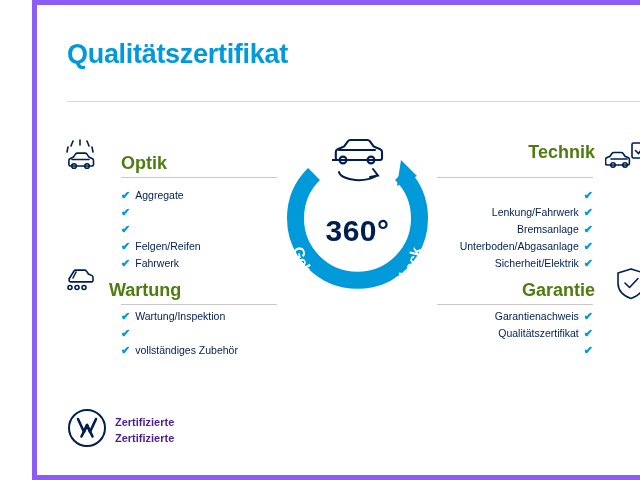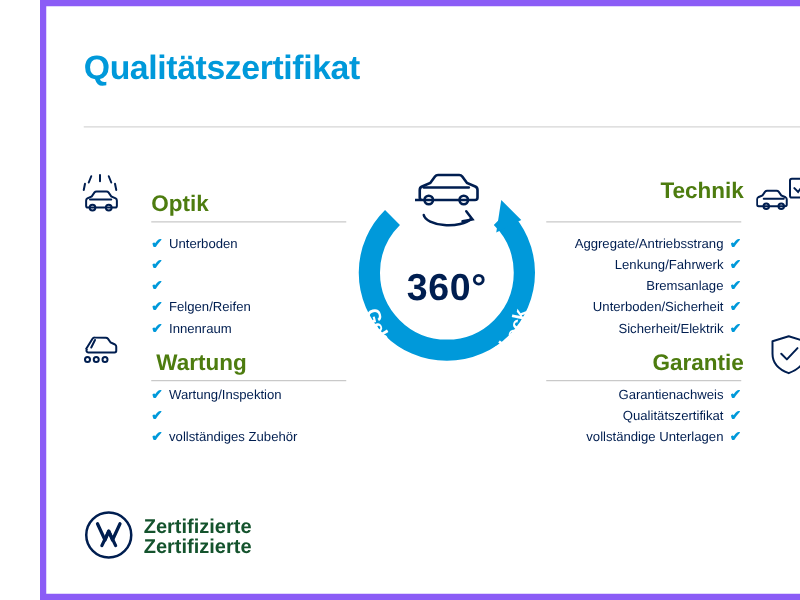--- a/index.html
+++ b/index.html
@@ -105,24 +105,24 @@
   
   .vw-logo {
     position: absolute;
     left: 30px;
     top: 403px;
   }
   .footer-text {
     position: absolute;
     left: 78px;
     top: 409px;
-    font-size: 16px;
+    font-size: 11px;
     font-weight: bold;
     line-height: 16px;
-    color: #14532d;
+    color: #4c1d95;
   }
 </style>
 </head>
 <body>
 
 <div id="page">
 
   <div class="title">Qualitätszertifikat</div>
   <div class="title-rule"></div>
 
@@ -137,83 +137,82 @@
       <circle cx="9" cy="27" r="2.3"></circle>
       <circle cx="22" cy="27" r="2.3"></circle>
       <line x1="7" y1="20.5" x2="24" y2="20.5"></line>
     </svg>
   </div>
   <div class="sec-head" style="left:84px; top:148px;">Optik</div>
   <div class="sec-rule" style="left:84px; top:172px; width:156px;"></div>
   <div class="list left" id="list-optik" style="left:84px; top:182px;">
     <div class="row">
         <span class="chk">✔</span>
-        <span>Unterboden</span>
+        <span>Aggregate</span>
       </div>
     <div class="row">
         <span class="chk">✔</span>
       </div>
     <div class="row">
         <span class="chk">✔</span>
       </div>
     <div class="row">
         <span class="chk">✔</span>
         <span>Felgen/Reifen</span>
       </div>
     <div class="row">
         <span class="chk">✔</span>
-        <span>Innenraum</span>
+        <span>Fahrwerk</span>
       </div>
   </div>
 
   <div class="ico" style="left:568px; top:136px;">
     <svg width="44" height="34" viewBox="0 0 44 34" fill="none" stroke="#001e50" stroke-width="1.6" stroke-linecap="round">
       <path d="M3 24 h20 a1.4 1.4 0 0 0 1.4 -1.4 v-4 a2 2 0 0 0 -1 -1.8 l-3.4 -1.5 l-2.1 -3a2 2 0 0 0 -1.6 -0.8 h-7.6 a2 2 0 0 0 -1.6 0.8 l-2.1 3 l-3.4 1.5 a2 2 0 0 0 -1 1.8 v4 a1.4 1.4 0 0 0 1.4 1.4 z"></path>
       <circle cx="8" cy="24" r="2.2"></circle>
       <circle cx="20" cy="24" r="2.2"></circle>
       <line x1="6" y1="18" x2="22" y2="18"></line>
       <rect x="27" y="2" width="15" height="15" rx="1.5"></rect>
       <polyline points="30.5,9.5 33.5,12.5 39,5.5"></polyline>
     </svg>
   </div>
   <div class="sec-head" style="right:72px; top:137px; text-align:right;">Technik</div>
   <div class="sec-rule" style="left:400px; top:172px; width:156px;"></div>
   <div class="list right" style="left:356px; top:182px; width:200px;">
     <div class="row">
-        <span>Aggregate/Antriebsstrang</span>
         <span class="chk">✔</span>
       </div>
     <div class="row">
         <span>Lenkung/Fahrwerk</span>
         <span class="chk">✔</span>
       </div>
     <div class="row">
         <span>Bremsanlage</span>
         <span class="chk">✔</span>
       </div>
     <div class="row">
-        <span>Unterboden/Sicherheit</span>
+        <span>Unterboden/Abgasanlage</span>
         <span class="chk">✔</span>
       </div>
     <div class="row">
         <span>Sicherheit/Elektrik</span>
         <span class="chk">✔</span>
       </div>
   </div>
 
   <div class="ico" style="left:28px; top:258px;">
     <svg width="44" height="40" viewBox="0 0 44 40" fill="none" stroke="#001e50" stroke-width="1.6" stroke-linecap="round">
       <path d="M4 16 l5 -8 a2 2 0 0 1 1.7 -0.9 h9 a2 2 0 0 1 1.6 0.8 l2.2 3.1 l3.5 1.6 a2 2 0 0 1 1 1.8 v3.1 a1.4 1.4 0 0 1 -1.4 1.4 h-21 a1.4 1.4 0 0 1 -1.2 -2.2 z" fill="none"></path>
       <line x1="11" y1="9" x2="8" y2="15"></line>
       <circle cx="5" cy="24.5" r="2"></circle>
       <circle cx="12" cy="24.5" r="2"></circle>
       <circle cx="19" cy="24.5" r="2"></circle>
     </svg>
   </div>
-  <div class="sec-head" style="left:88px; top:275px;">Wartung</div>
+  <div class="sec-head" style="left:72px; top:275px;">Wartung</div>
   <div class="sec-rule" style="left:84px; top:299px; width:156px;"></div>
   <div class="list left" style="left:84px; top:303px;">
     <div class="row">
         <span class="chk">✔</span>
         <span>Wartung/Inspektion</span>
       </div>
     <div class="row">
         <span class="chk">✔</span>
       </div>
     <div class="row">
@@ -233,21 +232,20 @@
   <div class="list right" style="left:356px; top:303px; width:200px;">
     <div class="row">
         <span>Garantienachweis</span>
         <span class="chk">✔</span>
       </div>
     <div class="row">
         <span>Qualitätszertifikat</span>
         <span class="chk">✔</span>
       </div>
     <div class="row">
-        <span>vollständige Unterlagen</span>
         <span class="chk">✔</span>
       </div>
   </div>
 
   <div id="badge">
     <svg width="185" height="185" viewBox="0 0 185 185">
       <defs>
         <path id="arcpath" d="M 28 101 A 65 65 0 1 0 157 101" fill="none"></path>
       </defs>
 

